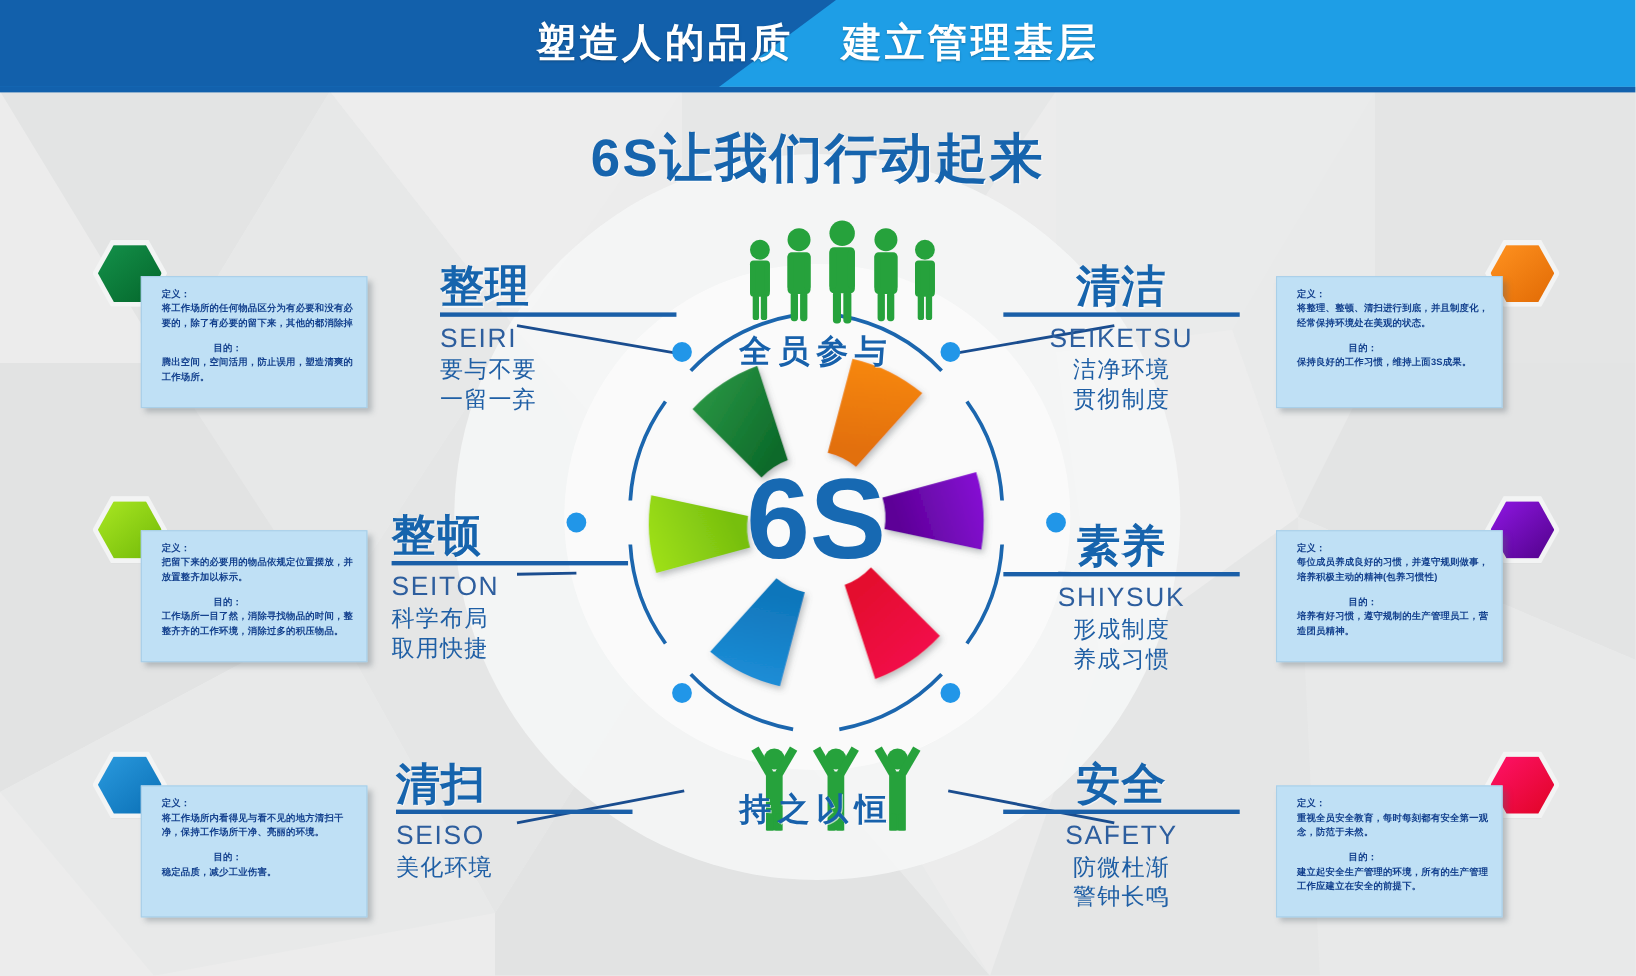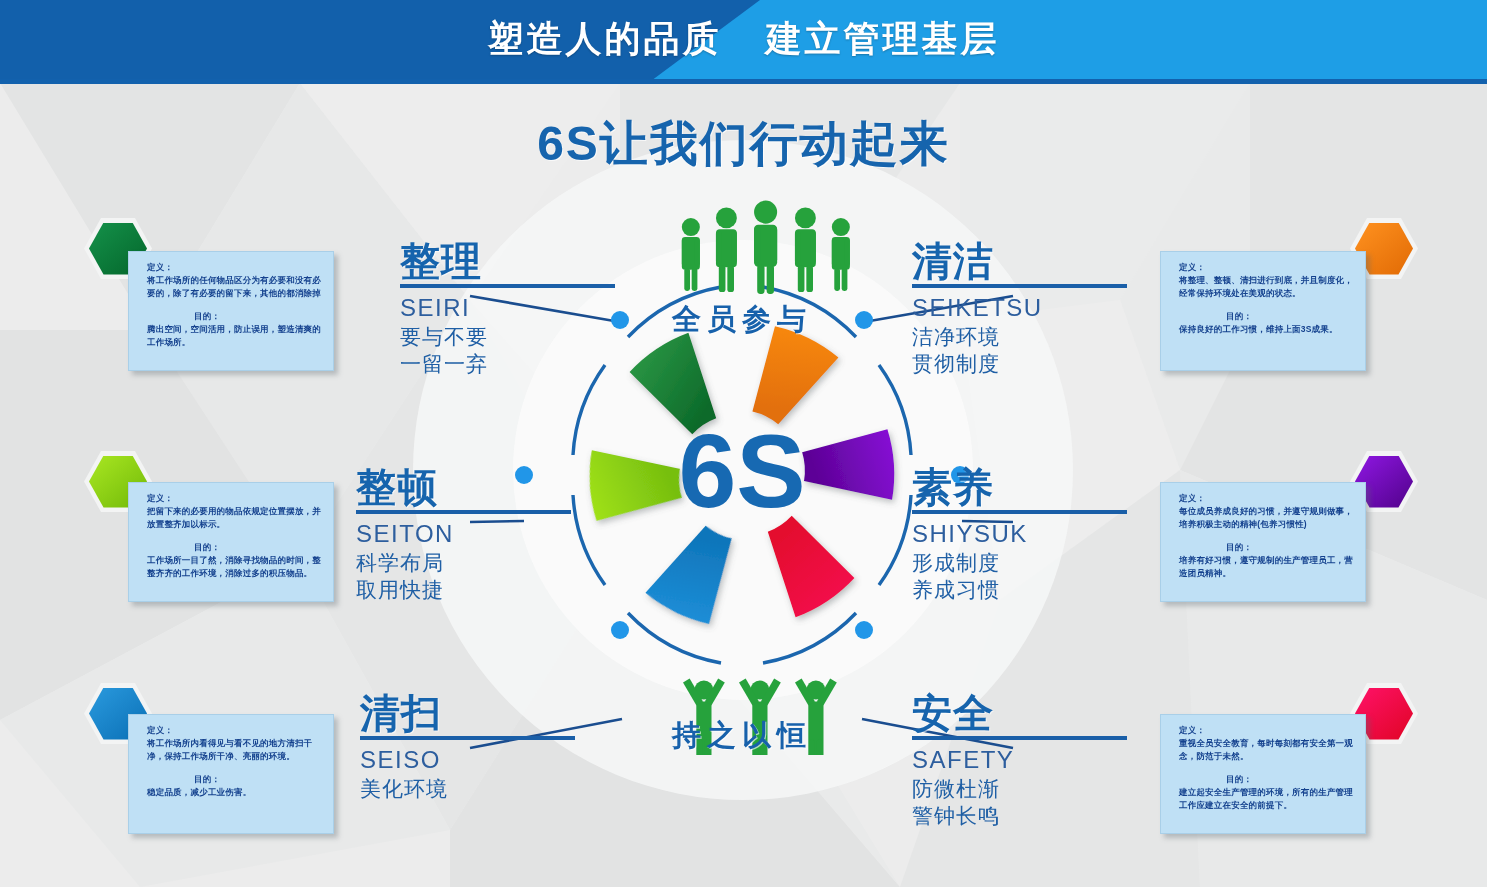--- a/index.html
+++ b/index.html
@@ -88,21 +88,21 @@
   }
   .slabel .rule {
     height:4px; background:#1a5fa8; margin:2px 0 5px 0; width:100%;
   }
   .slabel .en {
     color:#2d5e9e; font-size:24px; letter-spacing:1.5px; line-height:1.25;
   }
   .slabel .sub {
     color:#1f5fa5; font-size:21px; line-height:1.3; letter-spacing:1px;
   }
-  .slabel.right { text-align:left; }
+  .slabel.right { text-align:center; }
   .slabel.left { text-align:left; }
 
   
   #wheel { position:absolute; left:497px; top:195px; width:490px; height:560px; }
   #wheel svg { position:absolute; left:0; top:0; }
 
   .wheel-word {
     position:absolute; width:490px; text-align:center;
     color:#1761ab; font-size:29px; font-weight:bold; letter-spacing:6px;
     text-shadow:1px 1px 0 rgba(255,255,255,.65);
@@ -385,21 +385,21 @@
     <div class="sub">美化环境</div>
   </div>
 
   <div class="slabel right" style="left:912px;top:240px;">
     <div class="cn">清洁</div>
     <div class="rule"></div>
     <div class="en">SEIKETSU</div>
     <div class="sub">洁净环境</div>
     <div class="sub">贯彻制度</div>
   </div>
-  <div class="slabel right" style="left:912px;top:466px;">
+  <div class="slabel right" style="left:912px;top:476px;">
     <div class="cn">素养</div>
     <div class="rule"></div>
     <div class="en">SHIYSUK</div>
     <div class="sub">形成制度</div>
     <div class="sub">养成习惯</div>
   </div>
   <div class="slabel right" style="left:912px;top:692px;">
     <div class="cn">安全</div>
     <div class="rule"></div>
     <div class="en">SAFETY</div>

